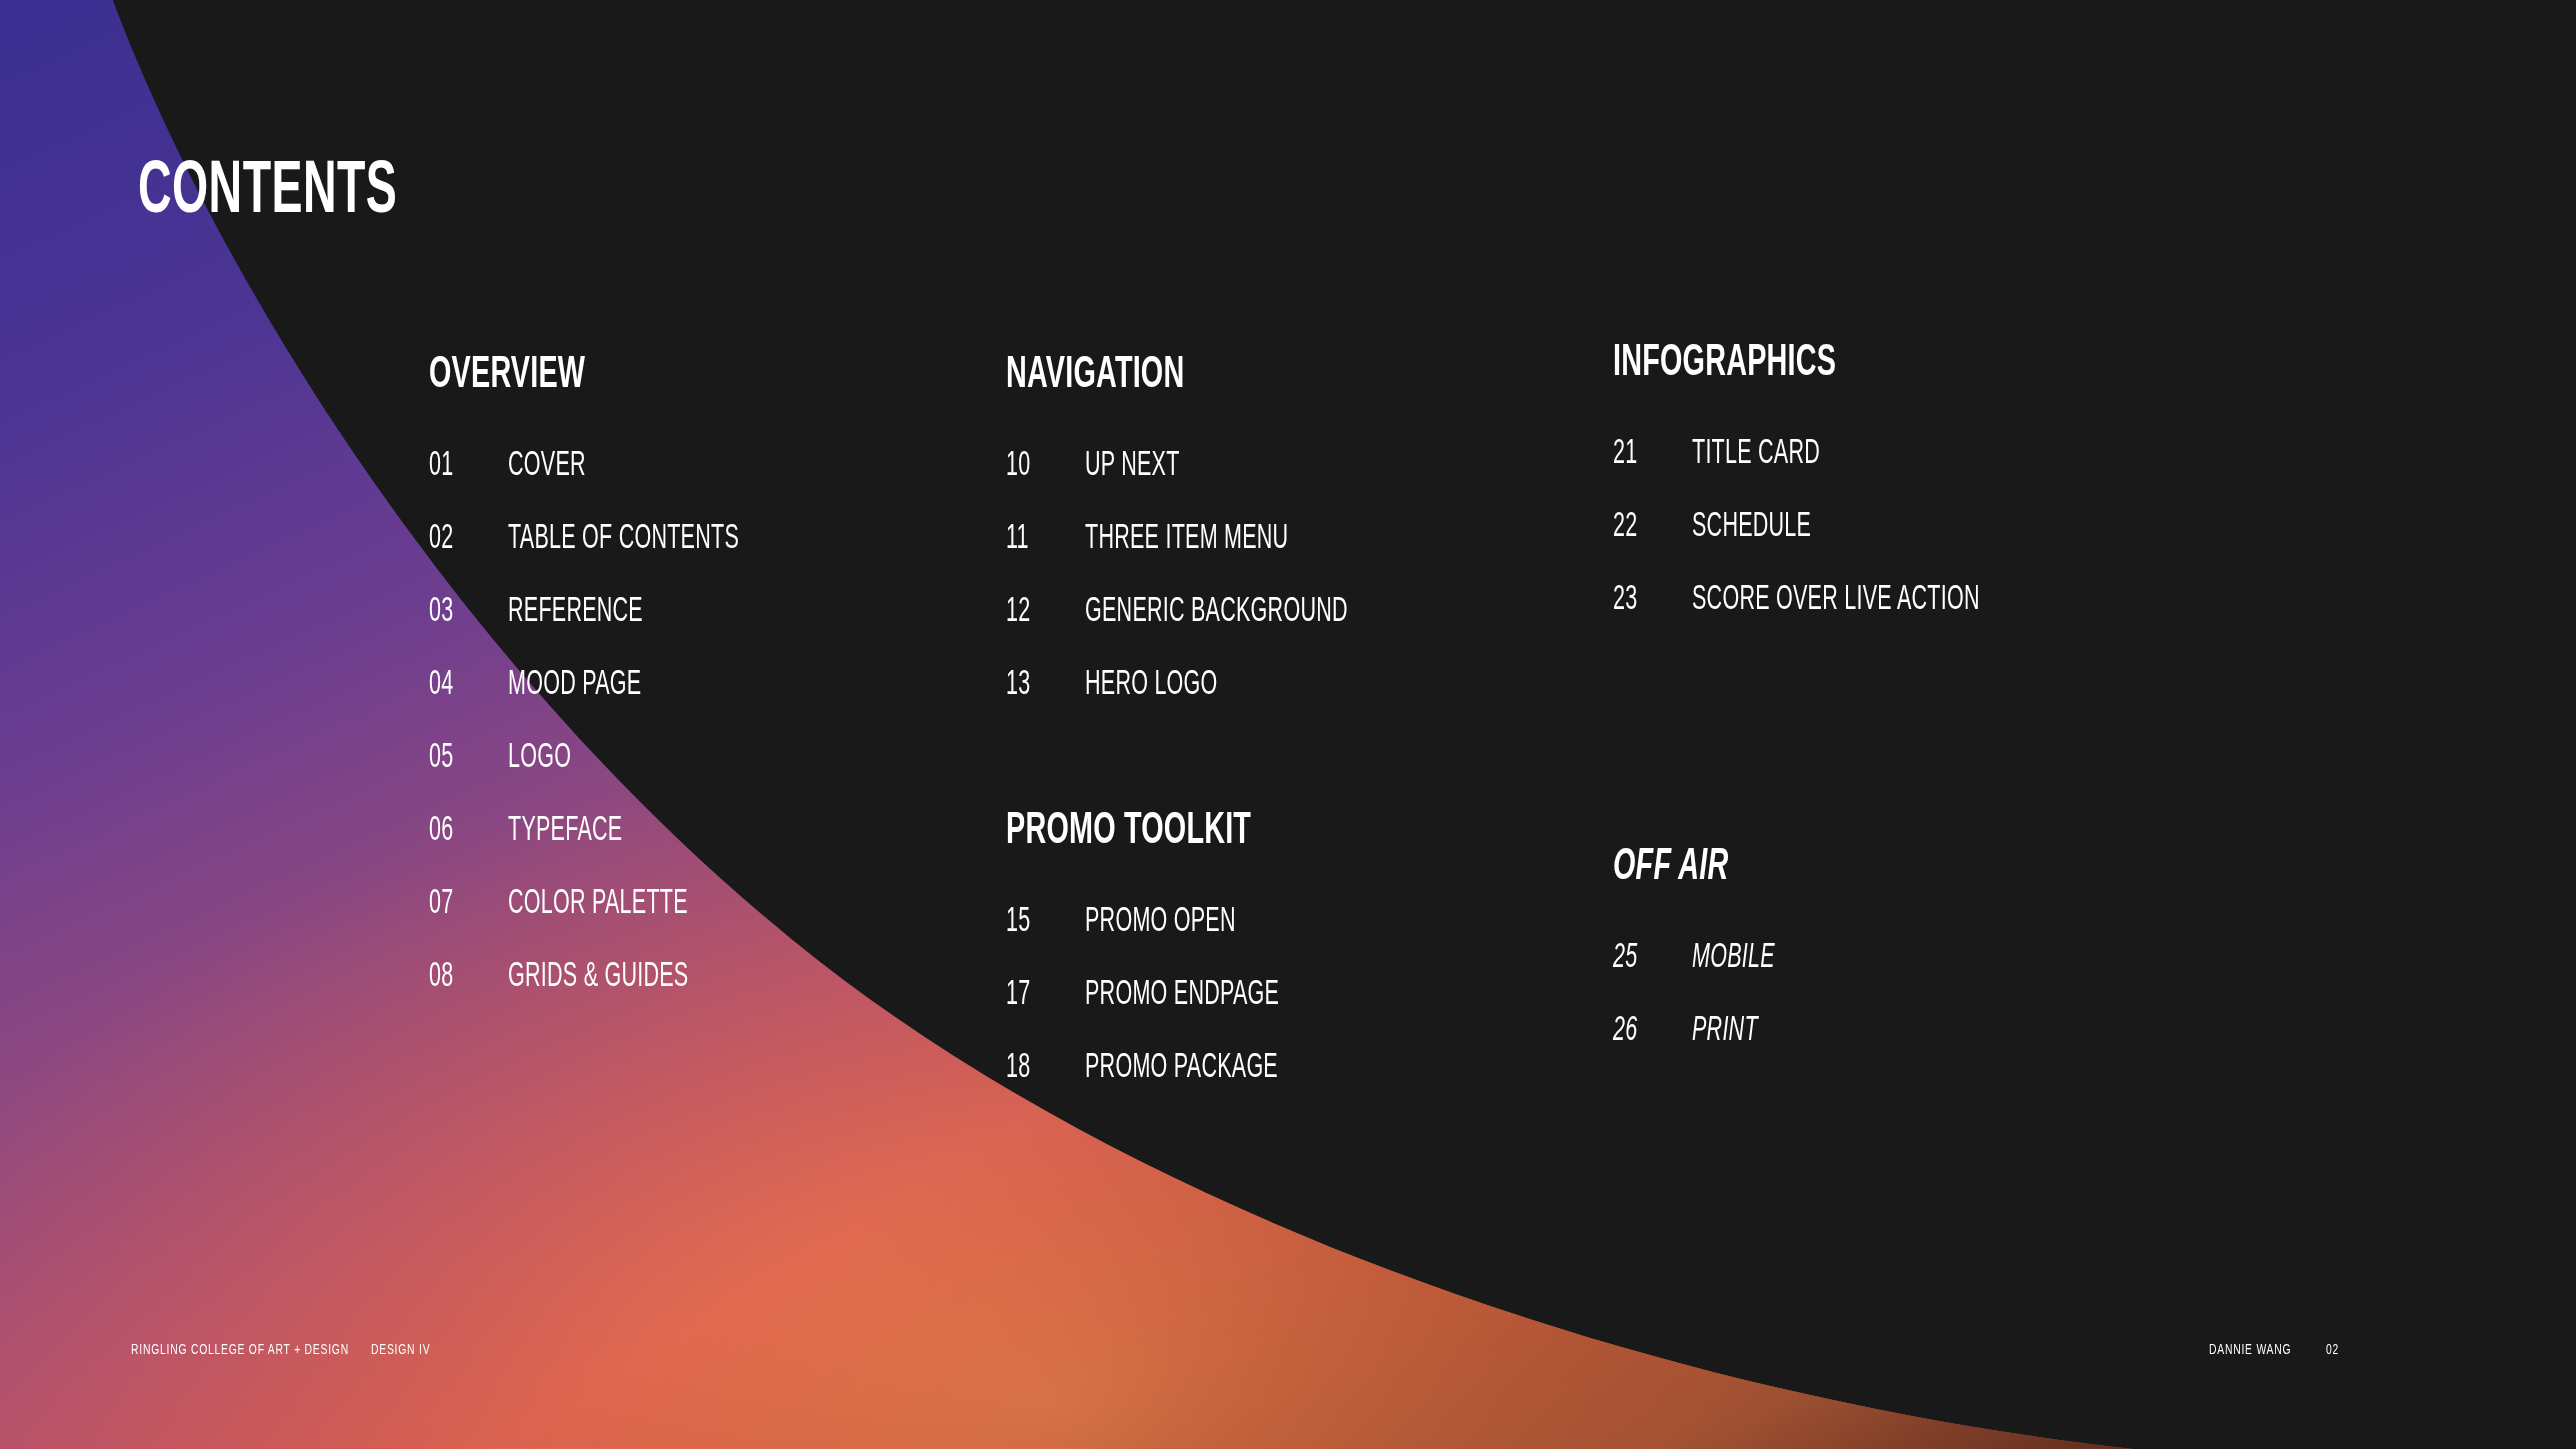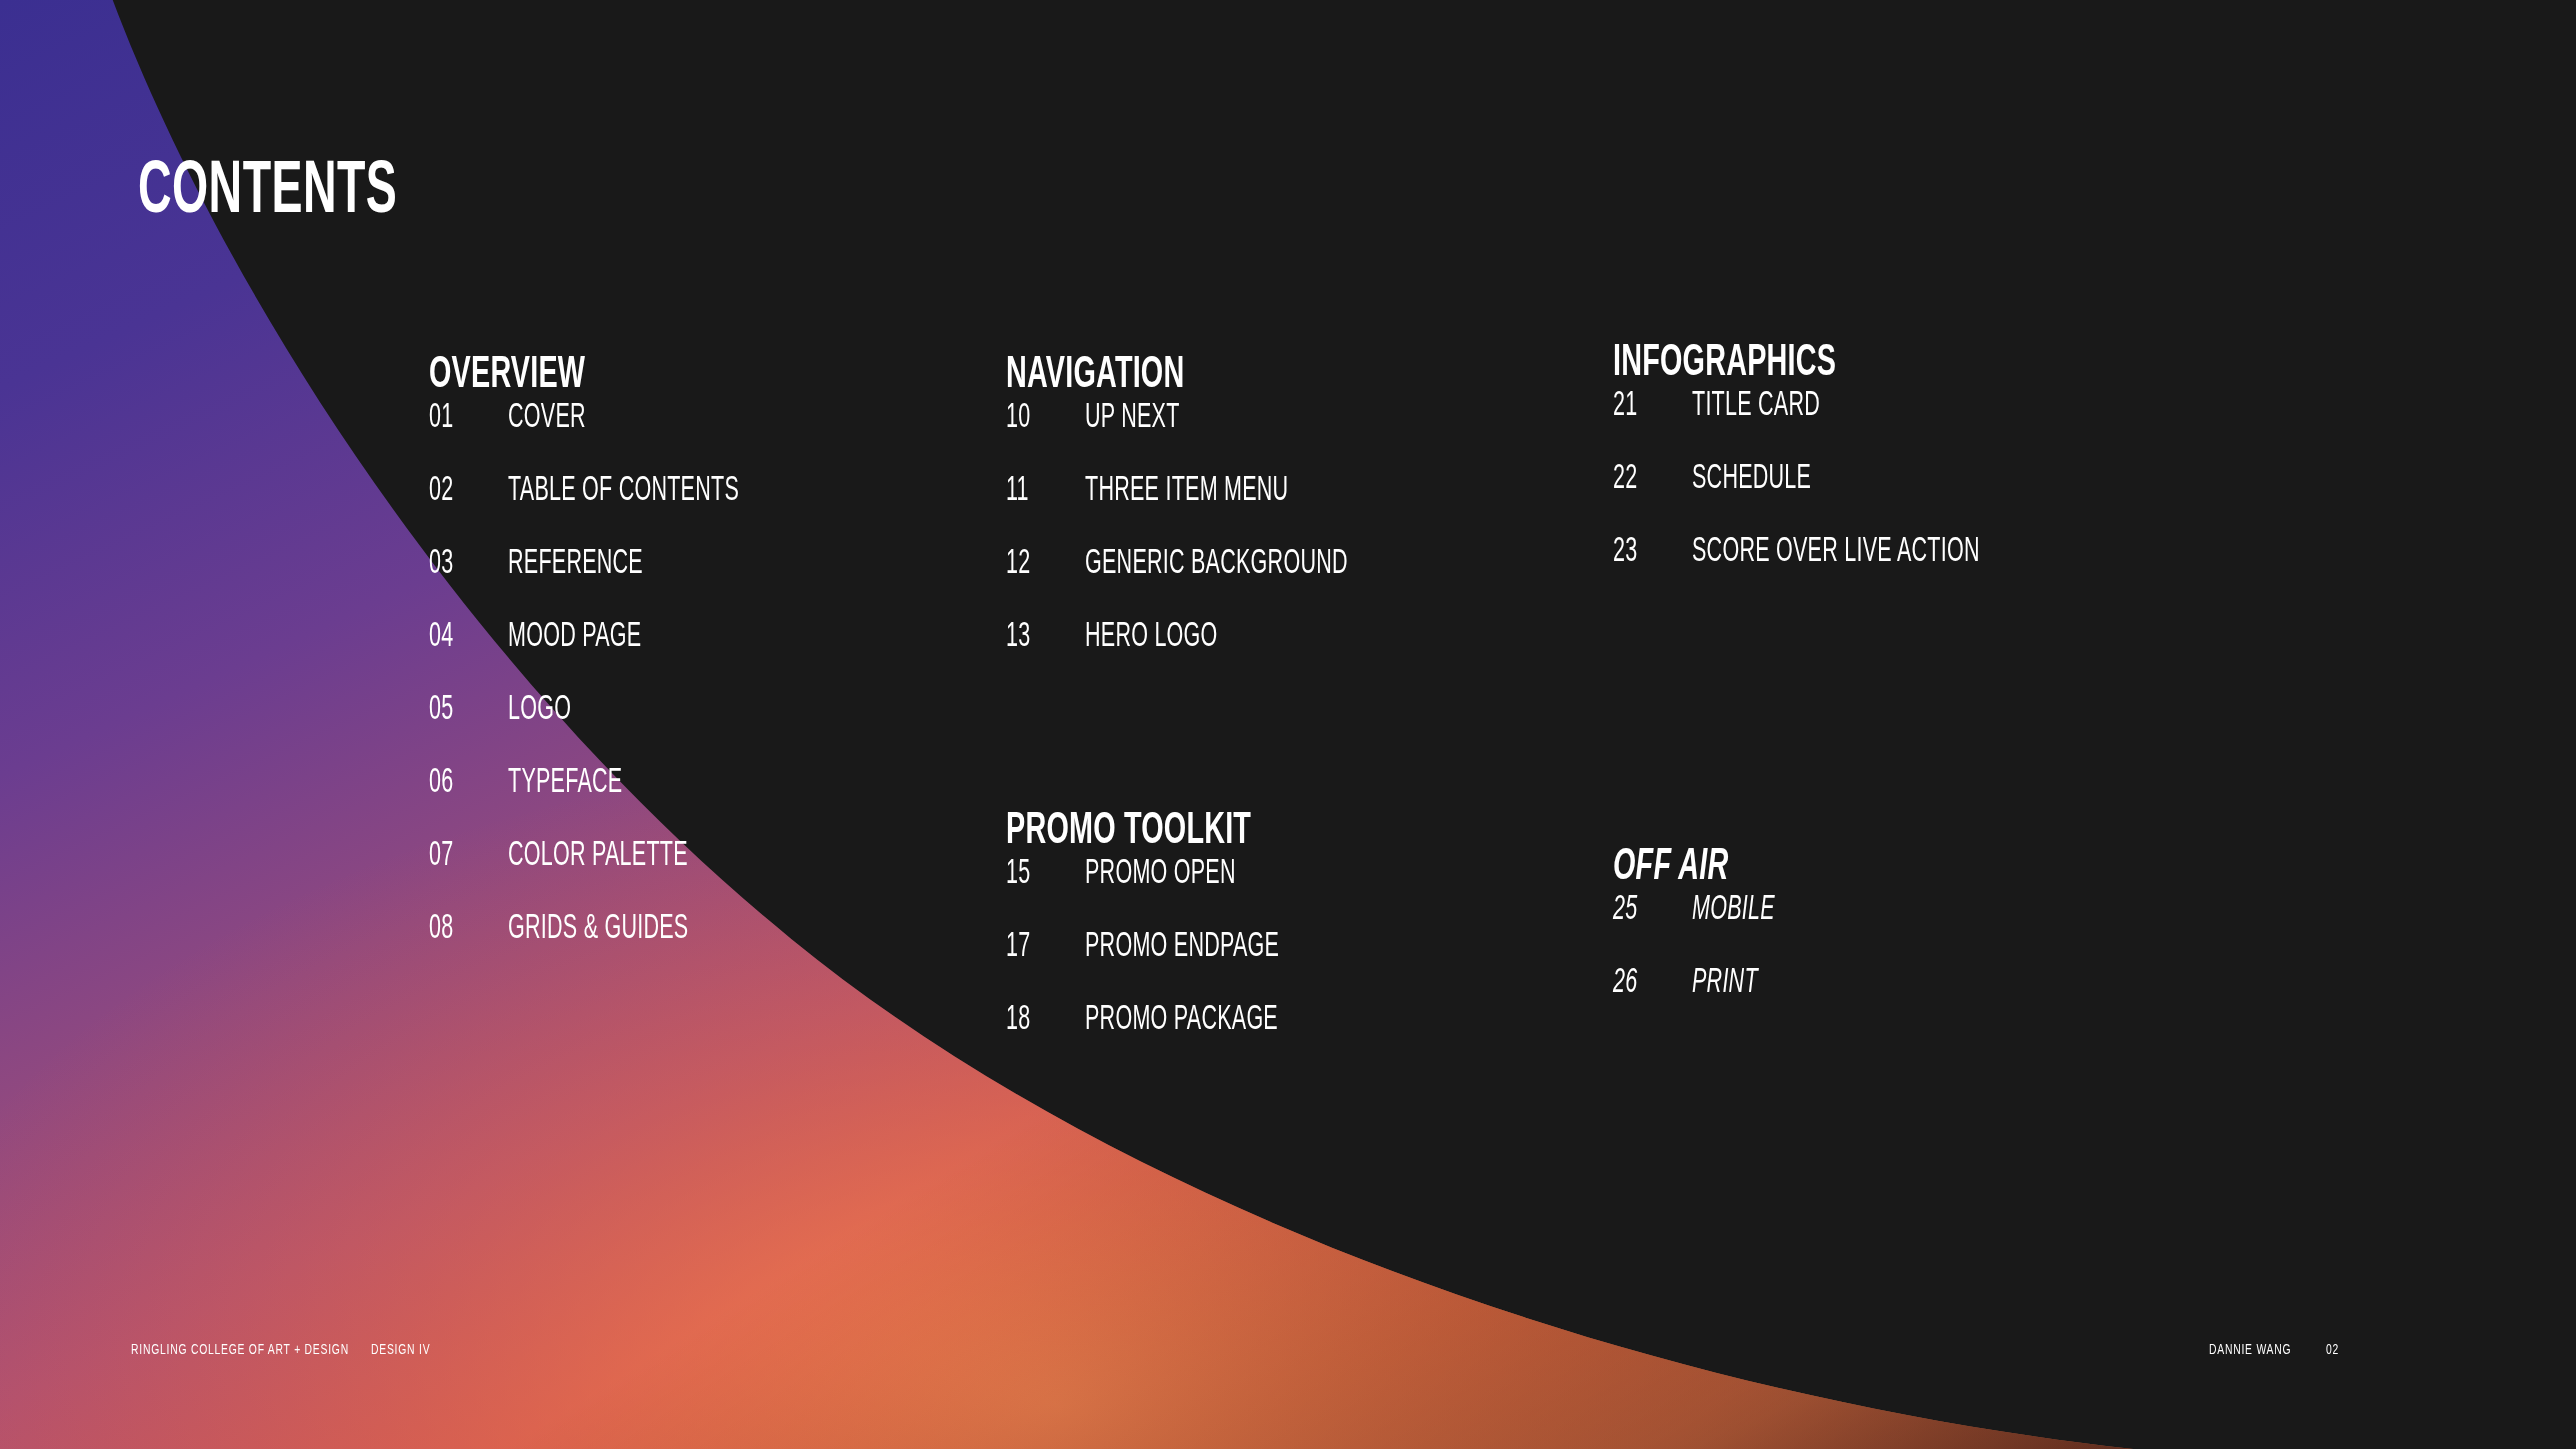--- a/index.html
+++ b/index.html
@@ -65,21 +65,21 @@
     color:#ffffff;
     letter-spacing:0.3px;
     transform:scaleX(0.64);
     transform-origin:left top;
     white-space:nowrap;
     margin-bottom:0;
     height:48px;
     font-family:"Liberation Sans", sans-serif;
   }
 
-  .items { }
+  .items { margin-top:48px; }
 
   .row {
     display:flex;
     align-items:baseline;
     height:73px;
     white-space:nowrap;
   }
   .row .num,
   .row .label {
     font-size:35px;

